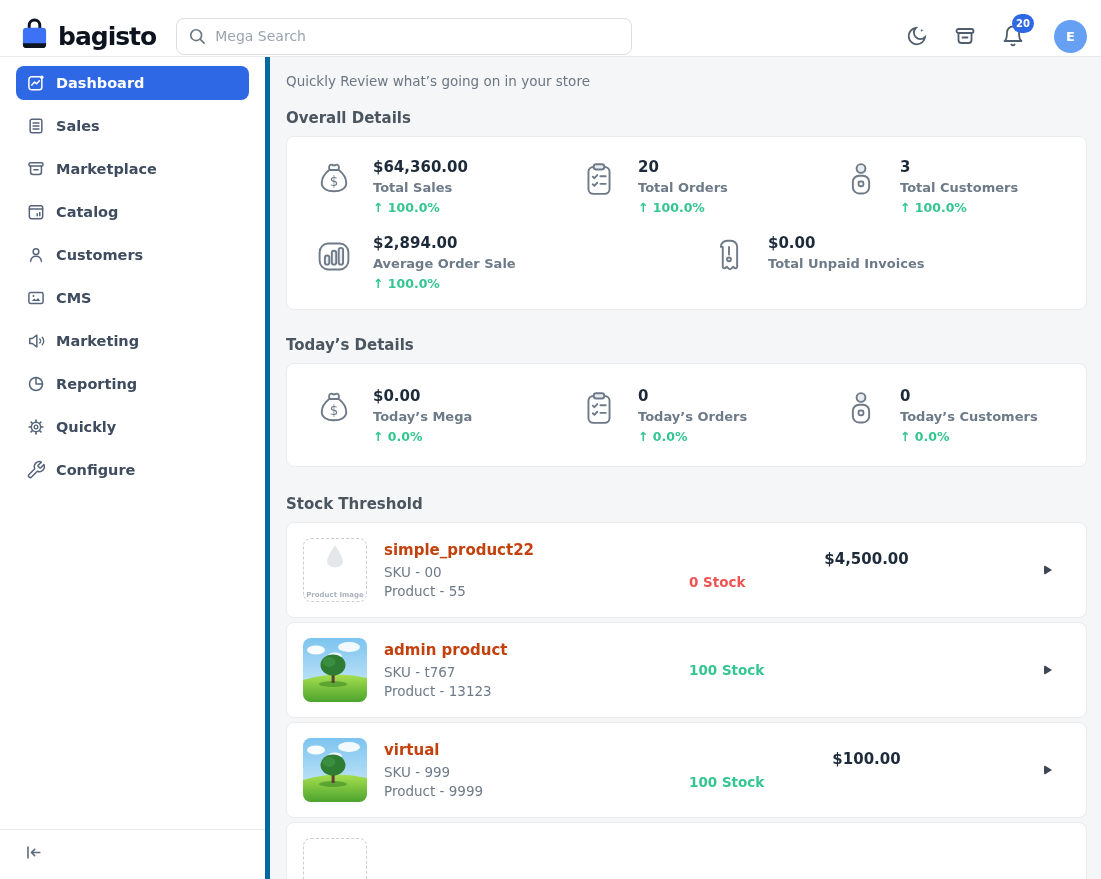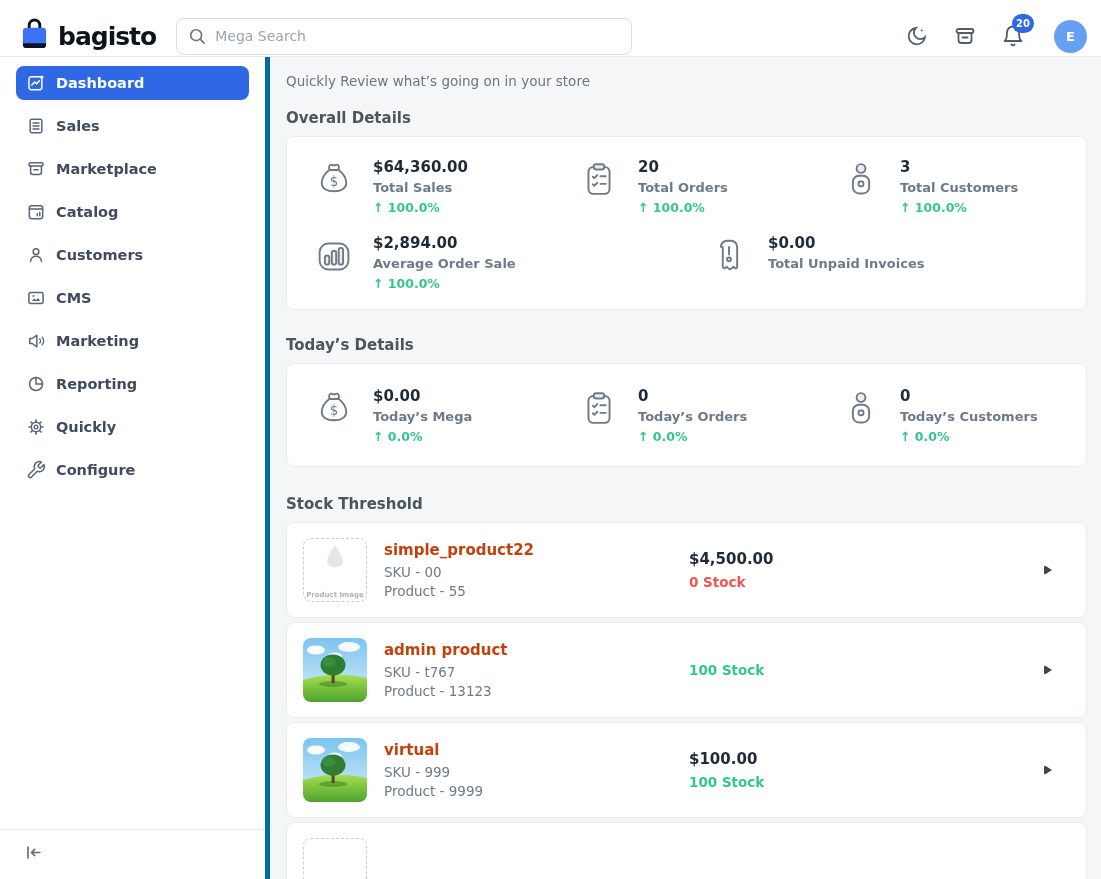--- a/index.html
+++ b/index.html
@@ -61,21 +61,21 @@
   .stock-list { display:flex; flex-direction:column; gap:4px; }
   .stock-row { height:96px; display:grid; grid-template-columns:386px 1fr 26px; align-items:center;
     padding:0 16px; }
   .prod-cell { display:flex; align-items:center; gap:17px; }
   .prod-img { width:64px; height:64px; border-radius:8px; overflow:hidden; flex:0 0 64px; }
   .prod-img.placeholder { border:1px dashed #c9ced4; background:#fff; display:flex;
     flex-direction:column; align-items:center; justify-content:center; gap:16px; }
   .ph-label { font-size:7px; color:#aab3bd; font-weight:bold; }
   .prod-name { font-size:15px; font-weight:bold; color:#c2410c; margin-bottom:5px; }
   .prod-sub { font-size:13.5px; color:#6d7a88; margin-top:3px; }
-  .prod-price { font-size:15px; font-weight:bold; color:#1c2a39; margin-bottom:6px; }
+  .prod-price { font-size:15px; font-weight:bold; color:#1c2a39; margin-bottom:6px;text-align:center; }
   .prod-stock { font-size:13.5px; font-weight:bold; }
   .stock-out { color:#ef5454; }
   .stock-in { color:#34c690; }
   .row-arrow { width:0; height:0; border-left:8px solid #3c4654; border-top:5px solid transparent;
     border-bottom:5px solid transparent; border-radius:2px; cursor:pointer; }
 </style>
 </head>
 <body>
 
 <header class="topbar">

